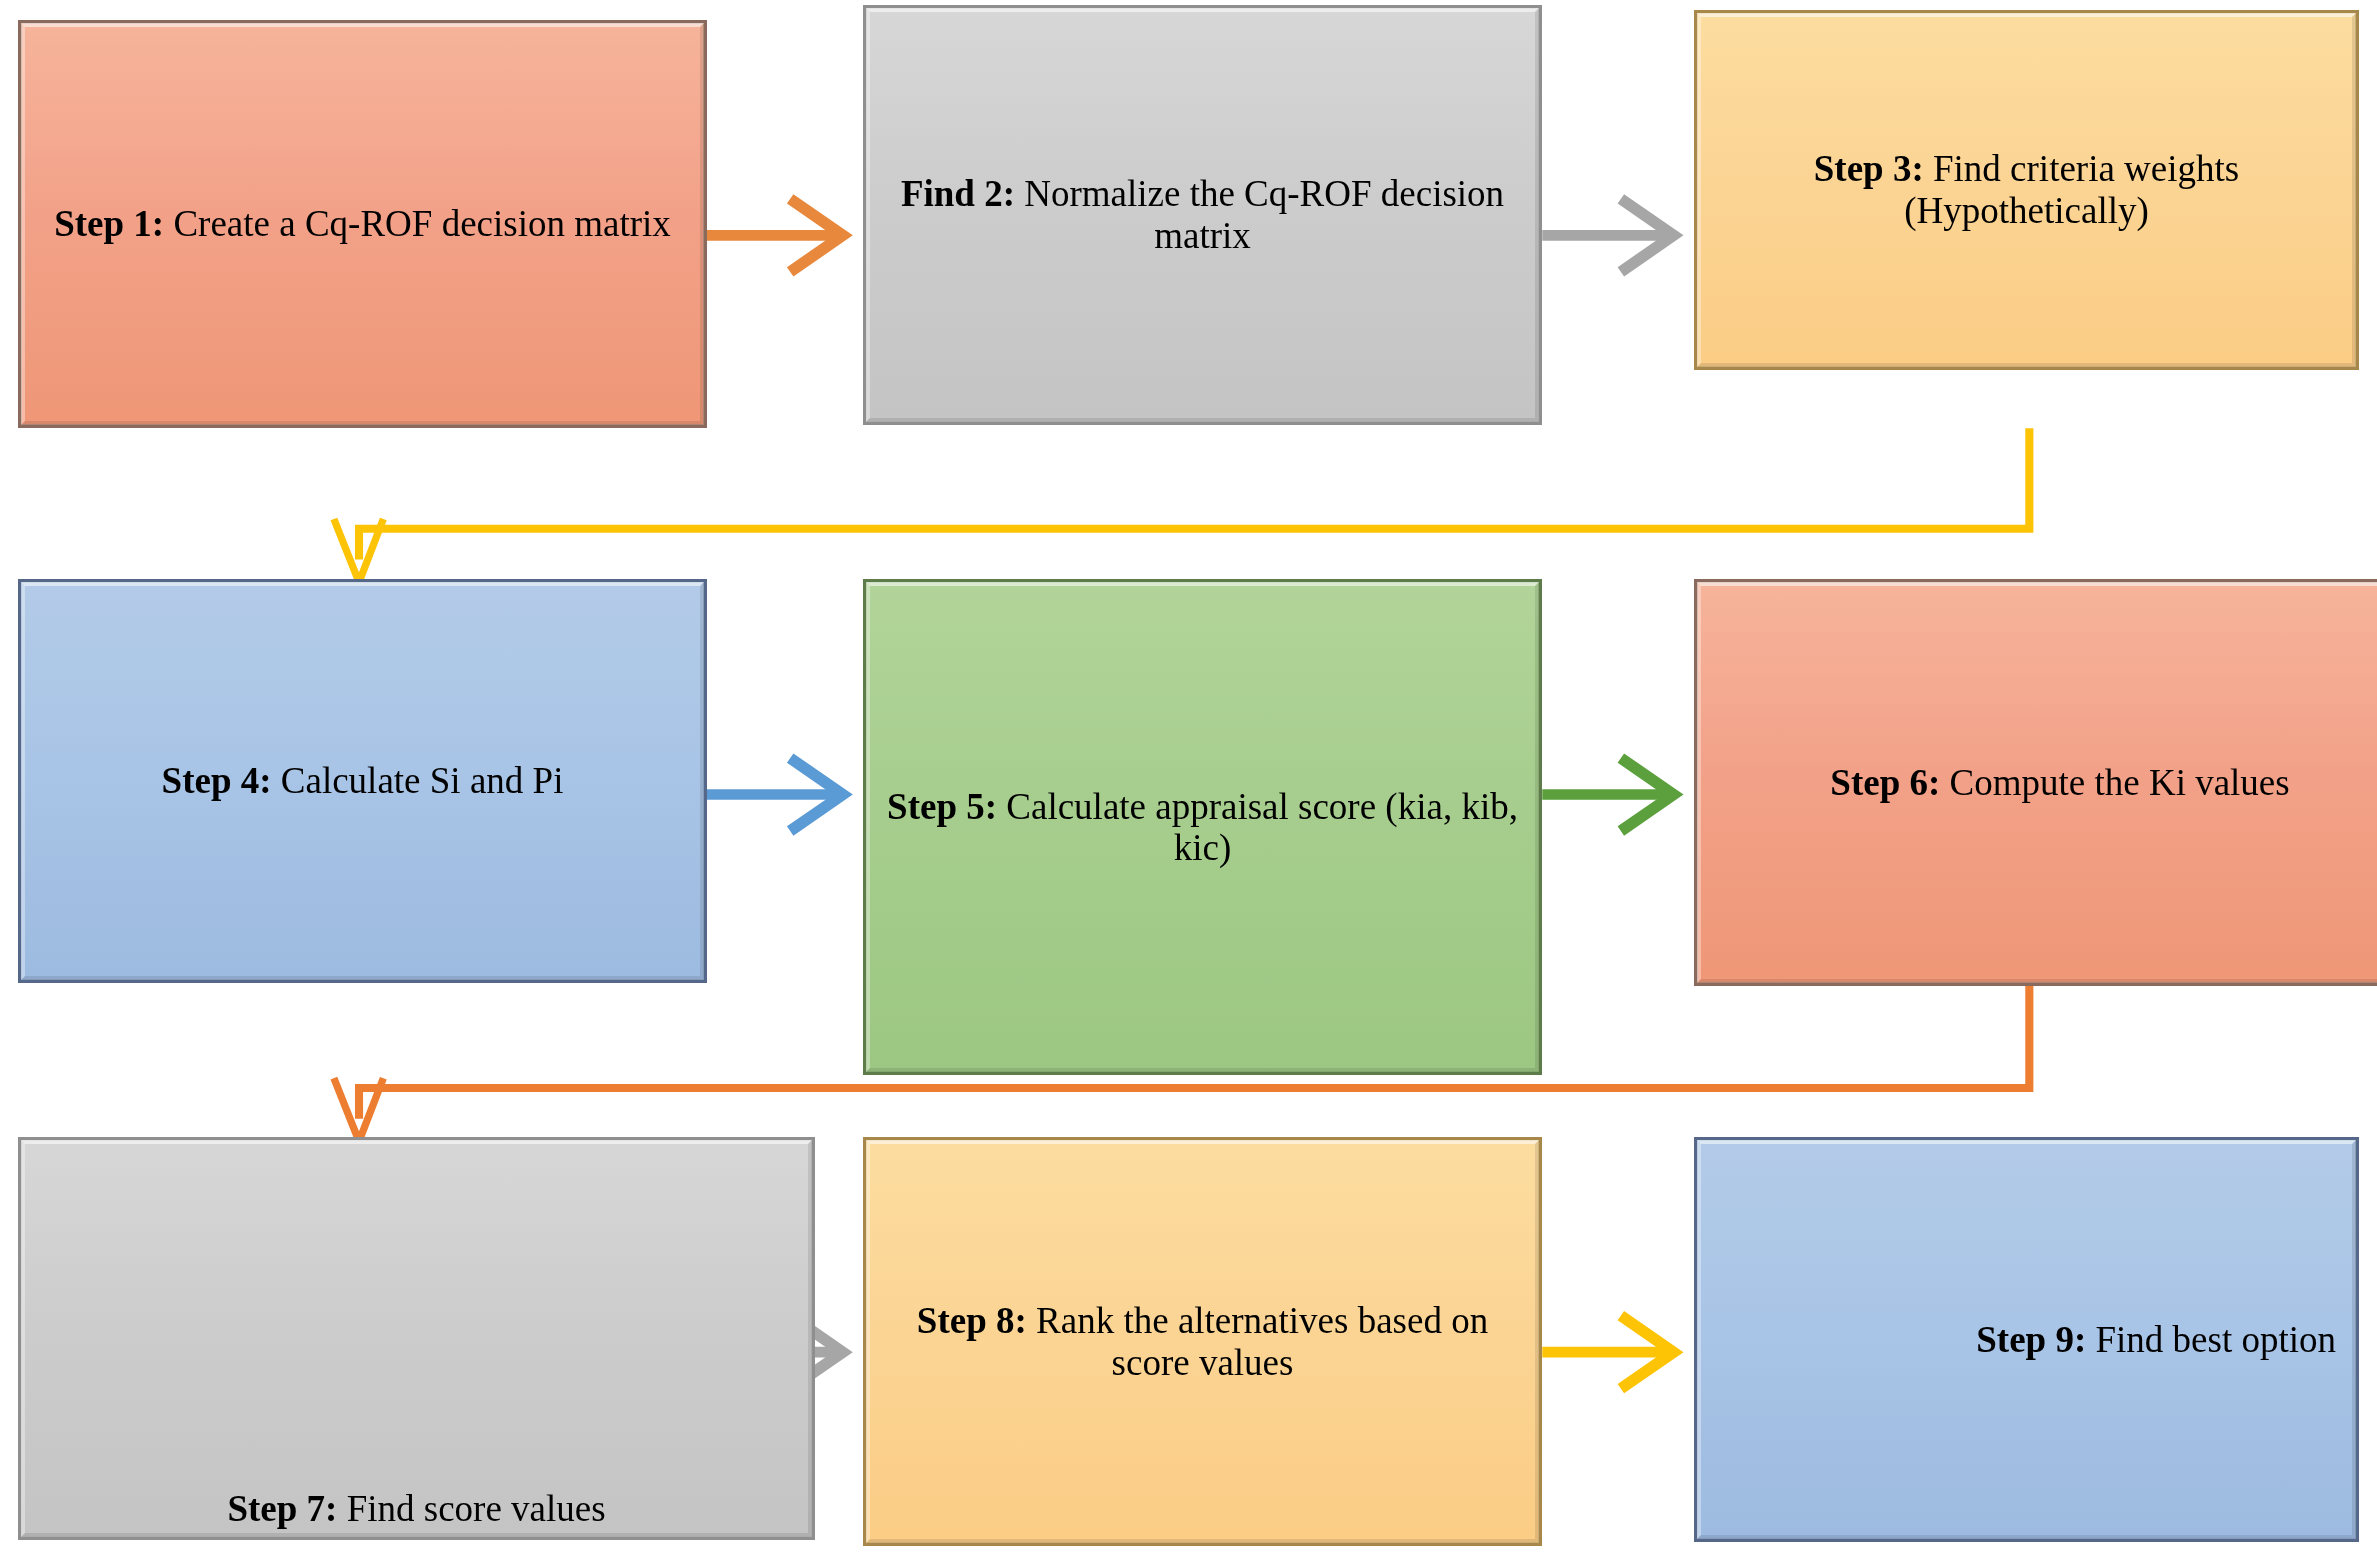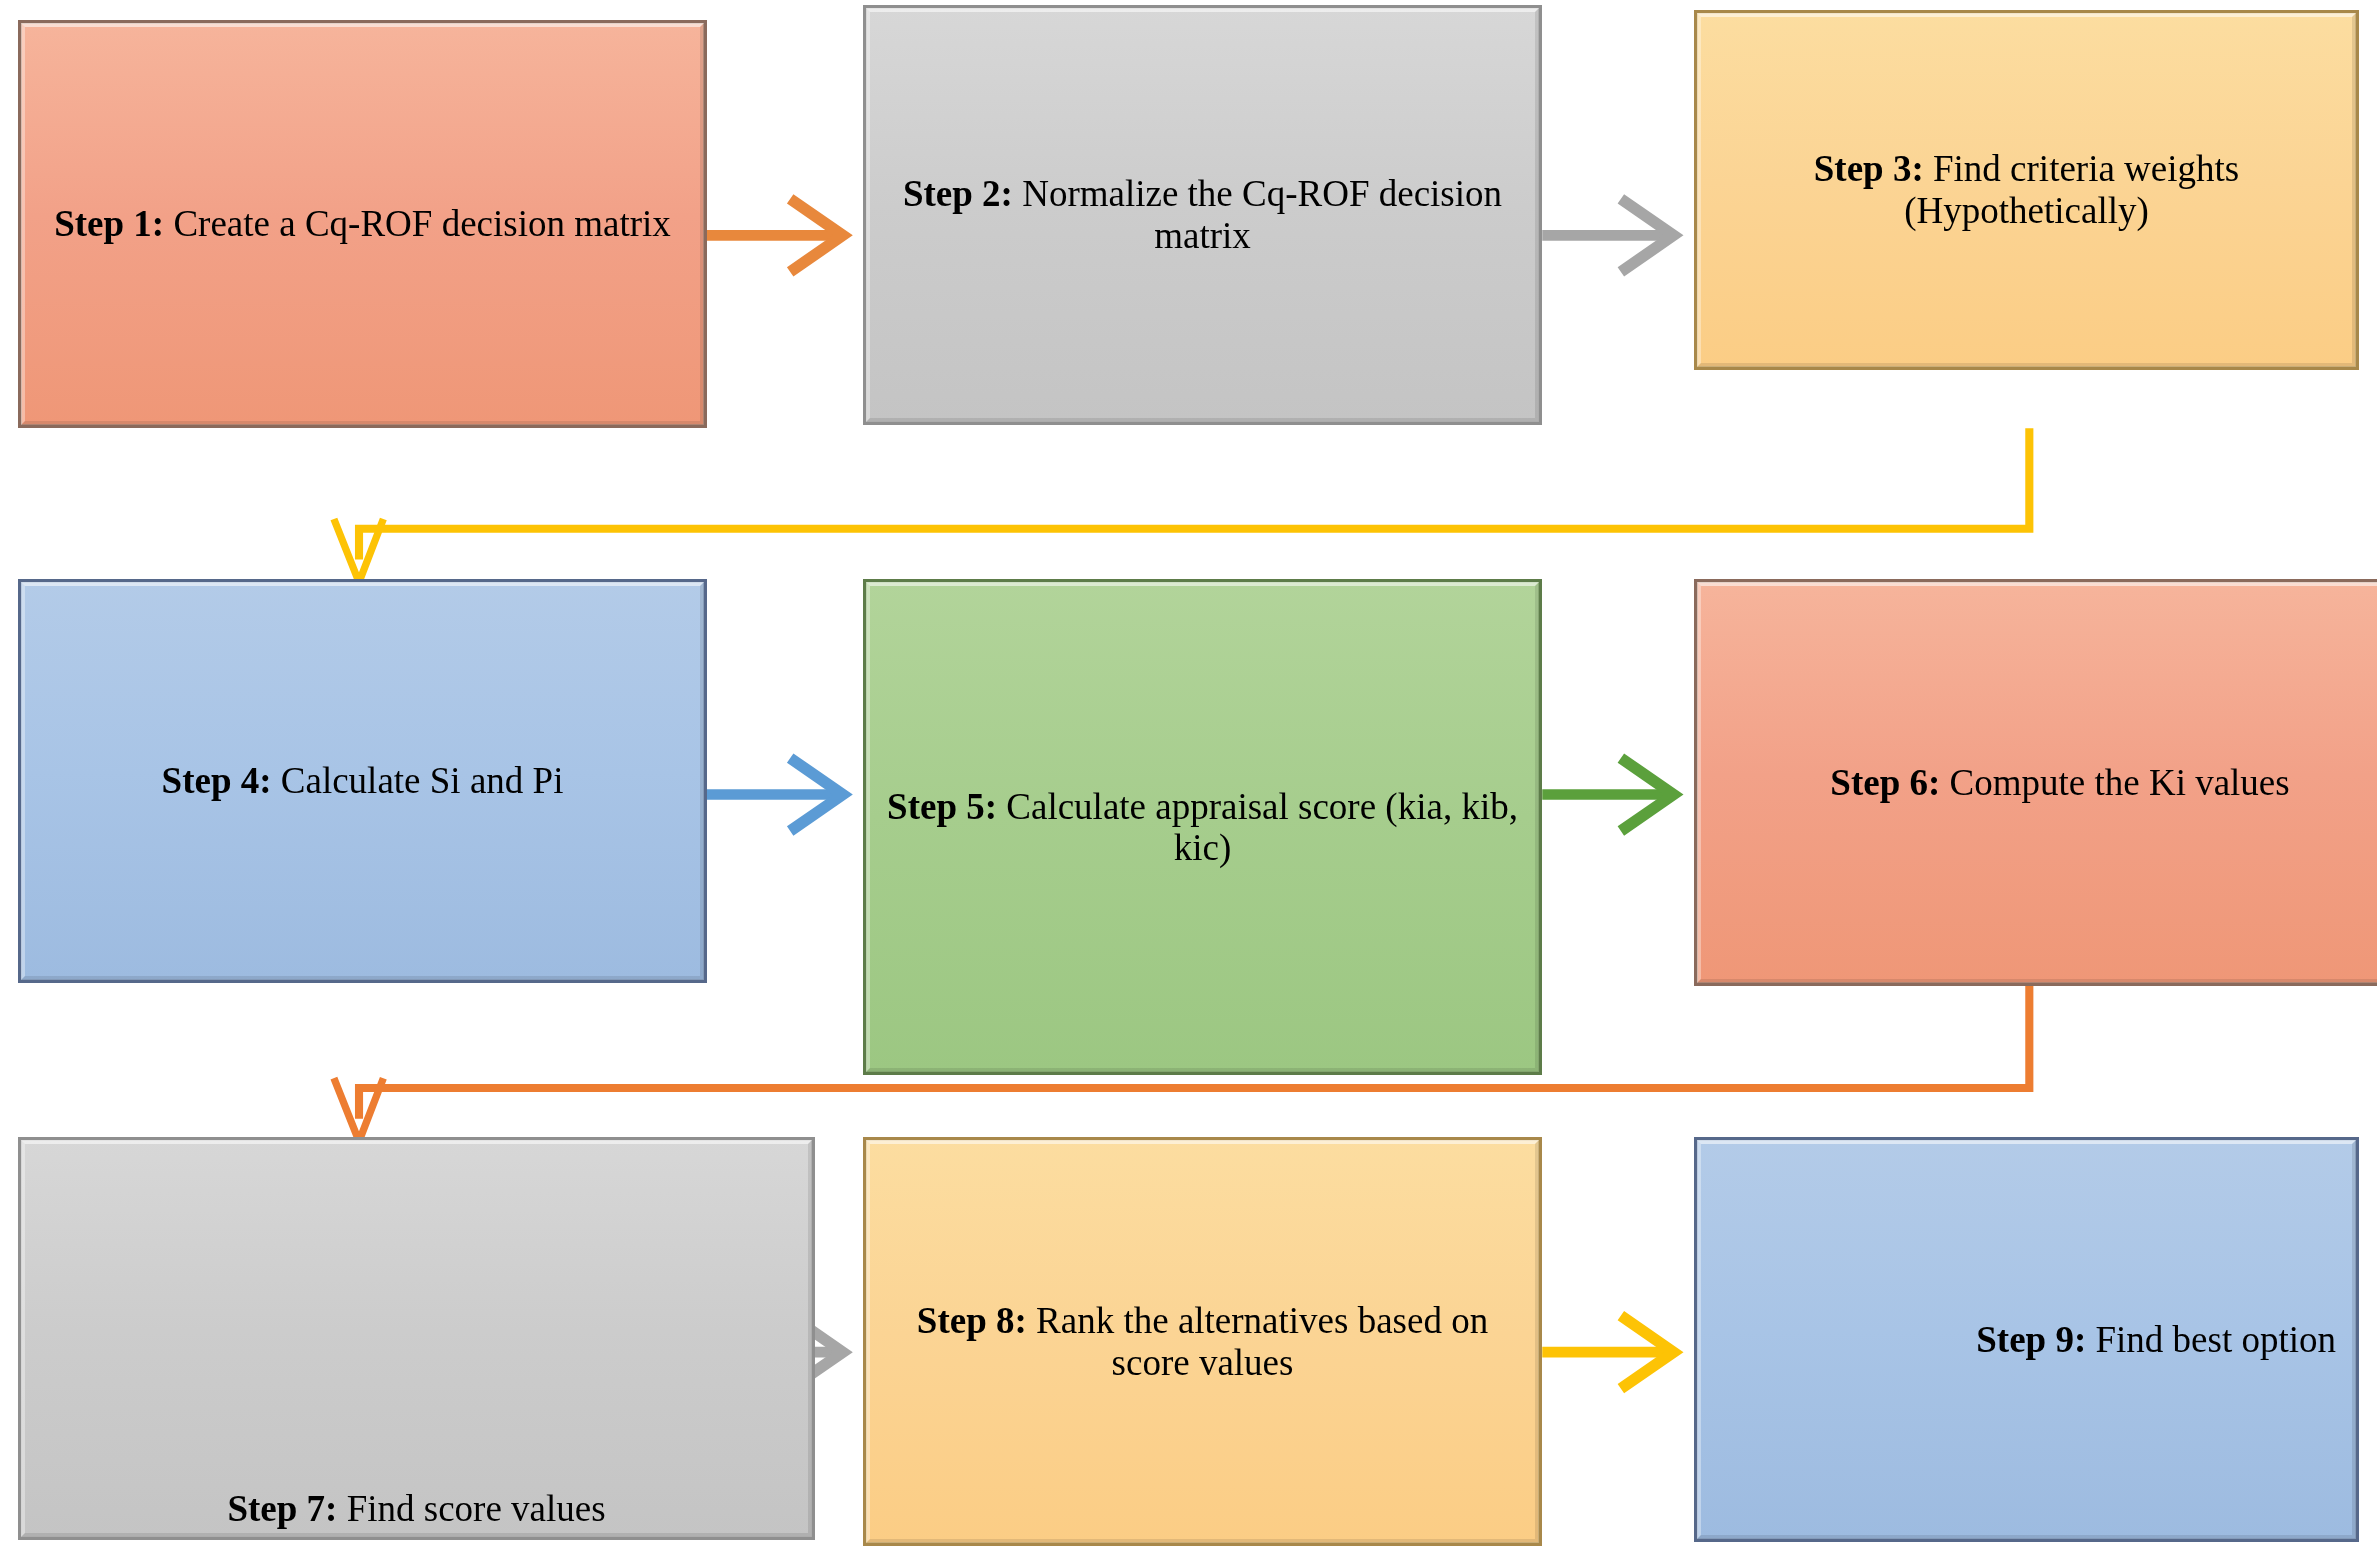--- a/index.html
+++ b/index.html
@@ -112,21 +112,21 @@
   </svg>
 
   <div class="node theme-salmon" style="left:18px;top:20px;width:689px;height:408px;">
     <span class="label">
       <b>Step 1:</b><span> Create a Cq-ROF decision matrix</span>
     </span>
   </div>
 
   <div class="node theme-gray" style="left:863px;top:4.9px;width:679px;height:420px;">
     <span class="label">
-      <b>Step 2:</b><span> Normalize the Cq-ROF decision matrix</span>
+      <b>Find 2:</b><span> Normalize the Cq-ROF decision matrix</span>
     </span>
   </div>
 
   <div class="node theme-amber" style="left:1694px;top:9.7px;width:665px;height:360px;">
     <span class="label">
       <b>Step 3:</b><span> Find criteria weights (Hypothetically)</span>
     </span>
   </div>
 
   <div class="node theme-blue" style="left:18px;top:579px;width:689px;height:404px;">

